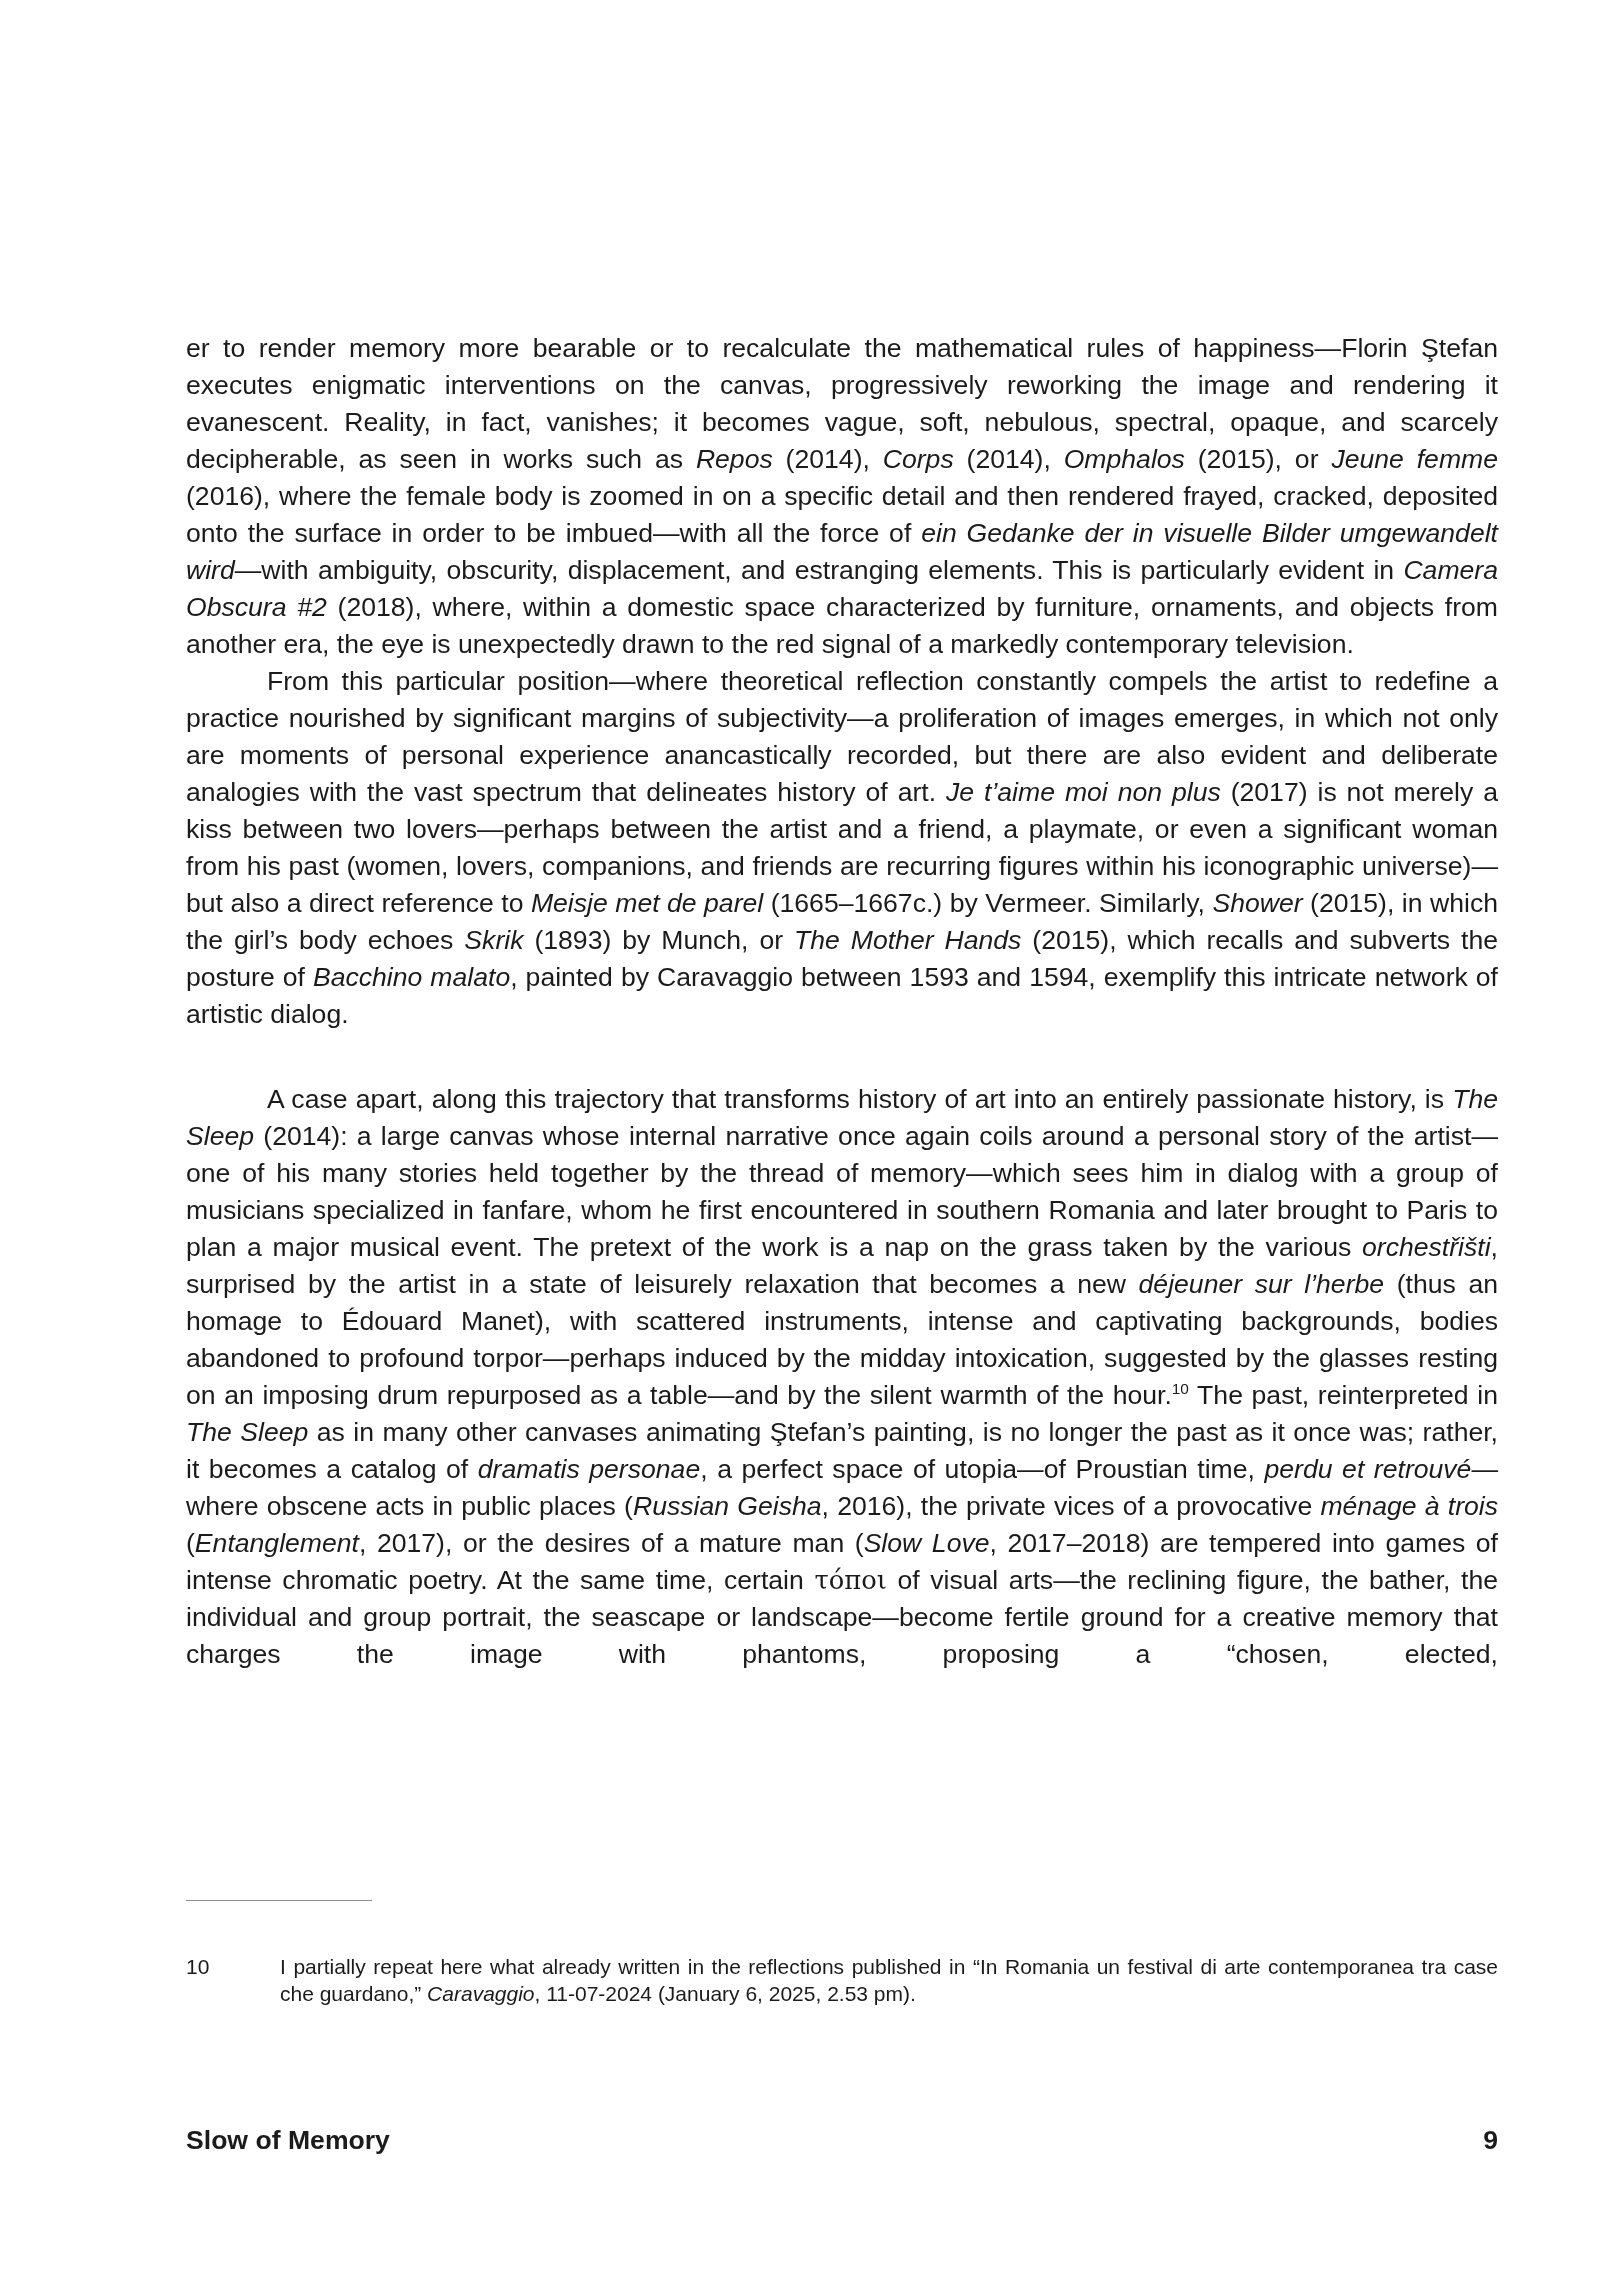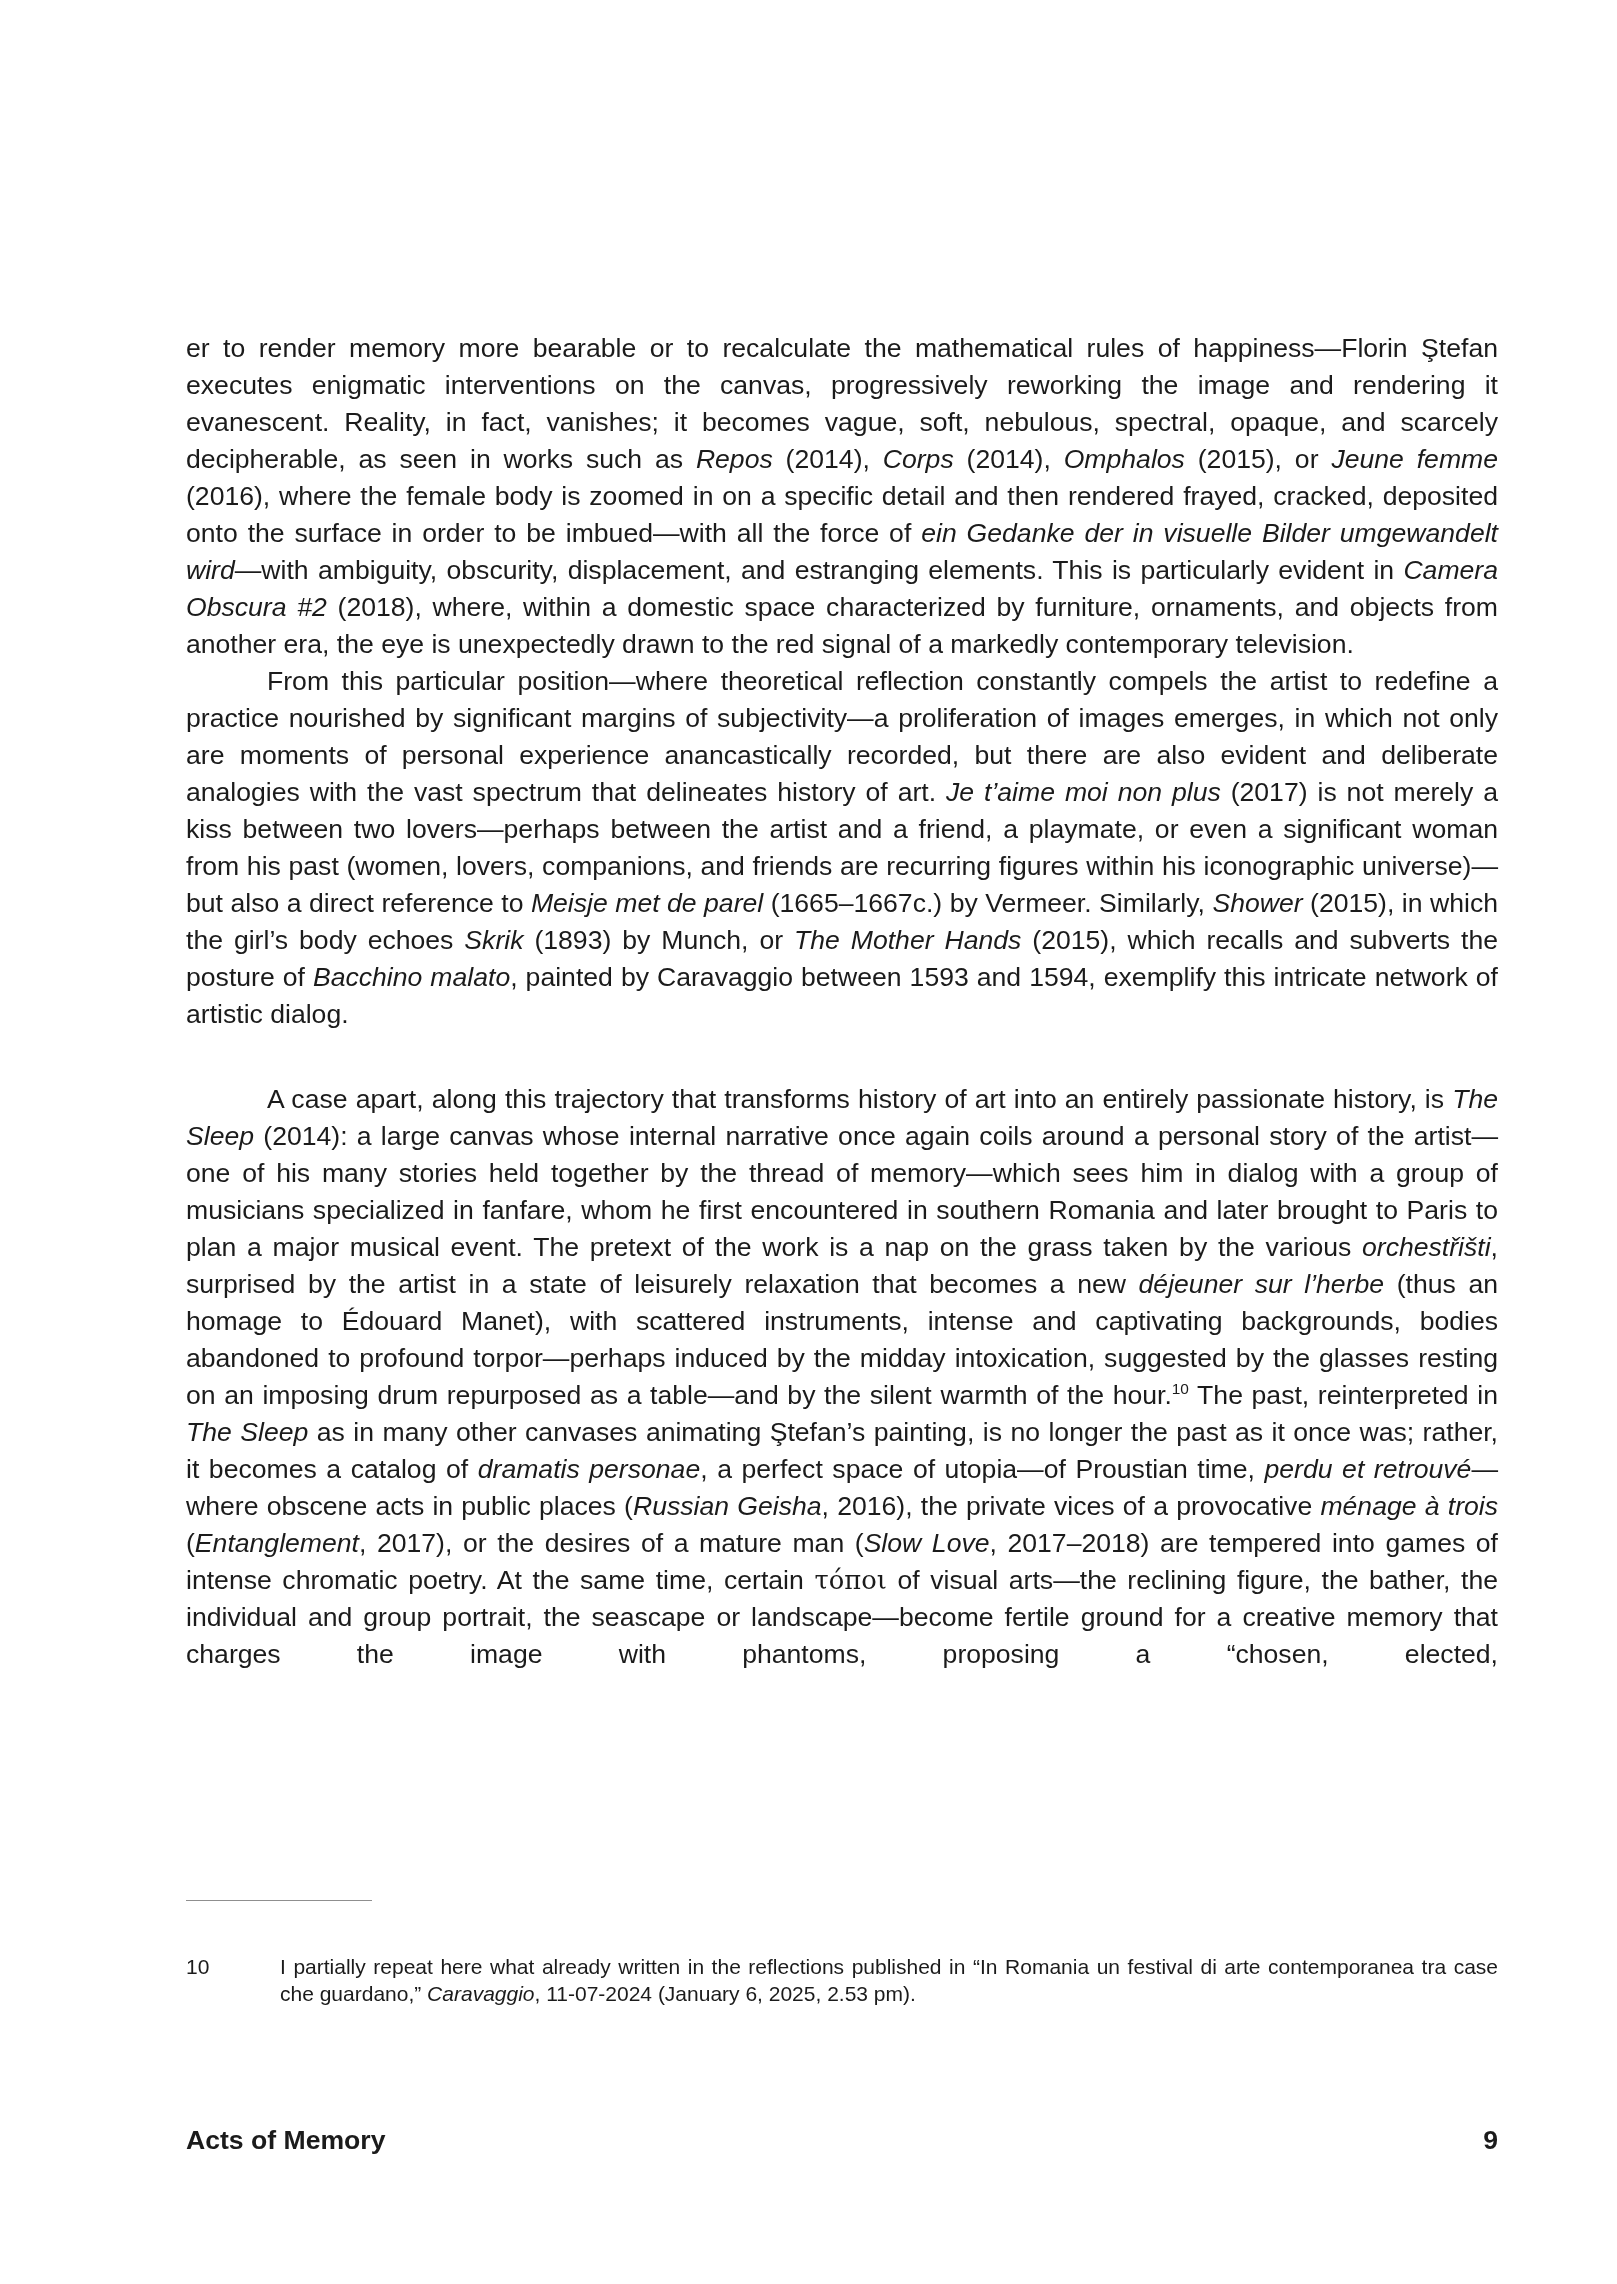--- a/index.html
+++ b/index.html
@@ -86,18 +86,18 @@
 
   <div class="footnote-block">
     <div class="fn-divider"></div>
     <div class="footnote">
       <span class="fn-num">10</span>
       <span class="fn-text">I partially repeat here what already written in the reflections published in “In Romania un festival di arte contemporanea tra case che guardano,” <em>Caravaggio</em>, 11-07-2024 (January 6, 2025, 2.53 pm).</span>
     </div>
   </div>
 
   <div class="footer">
-    <span>Acts of Memory</span>
+    <span>Slow of Memory</span>
     <span>9</span>
   </div>
 
 </div>
 
 
 </body></html>

